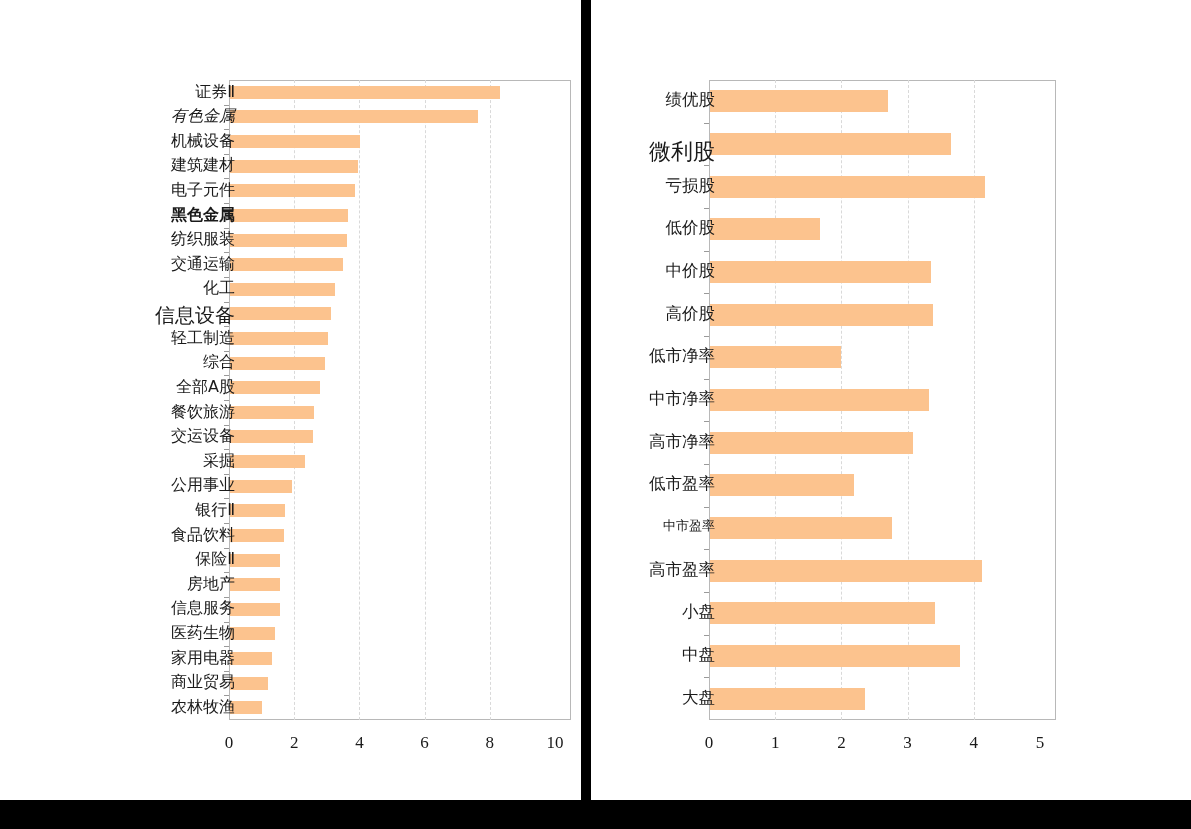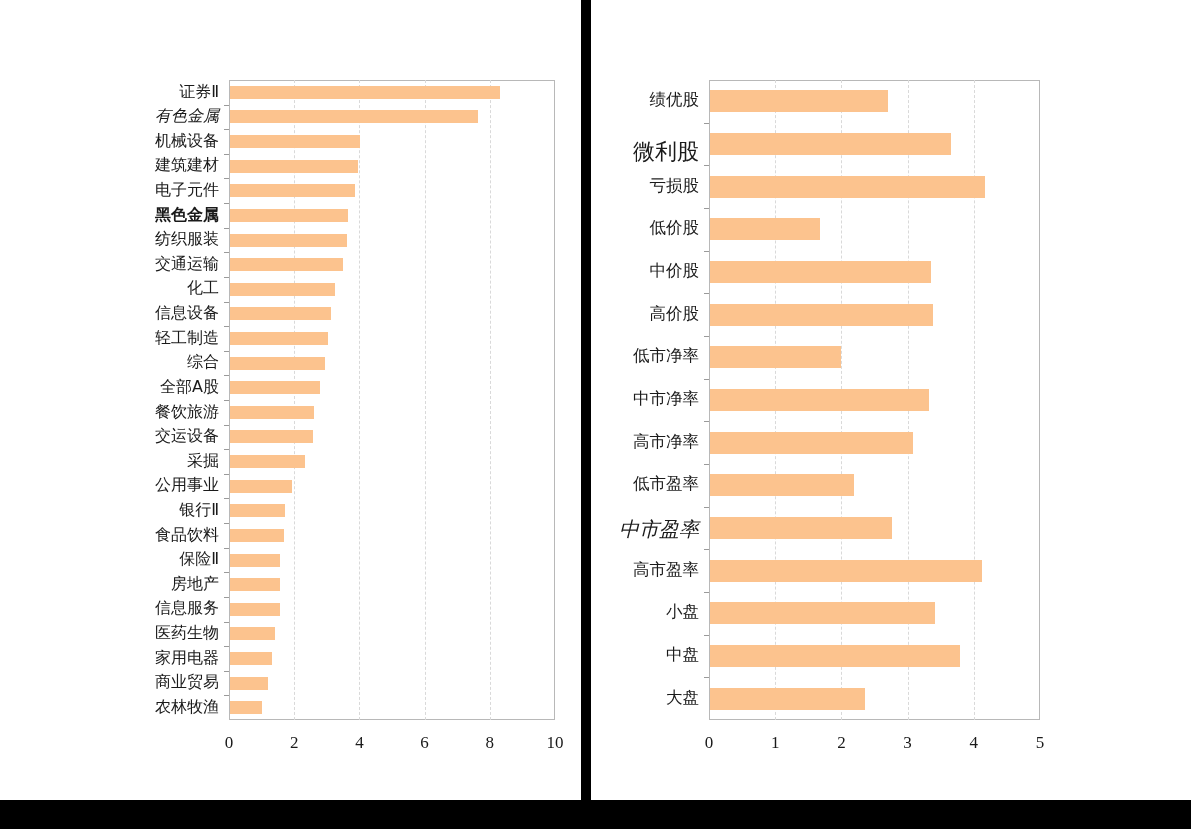--- a/index.html
+++ b/index.html
@@ -4,21 +4,21 @@
 <style>
   html,body{margin:0;padding:0;background:#000;}
   body{width:1191px;height:829px;font-family:"Liberation Serif",serif;}
   .page{position:relative;width:1191px;height:829px;background:#000;overflow:hidden;}
 
   .figure{position:absolute;background:#ffffff;}
   #figure-left{left:0px;top:0px;width:581px;height:800px;}
   #figure-right{left:591px;top:0px;width:600px;height:800px;}
 
   
-  .plot-wrap{position:absolute;}
+  .plot-wrap{position:absolute;padding-left:16px;}
   #plot-left{left:229px;top:80px;width:326px;height:640px;}
   #plot-right{left:118px;top:80px;width:331px;height:640px;}
 
   .axes{position:absolute;left:0;top:0;width:100%;height:100%;
         border:1px solid #b8b8b8;box-sizing:border-box;background:#fff;}
 
   .gridline{position:absolute;top:0;bottom:0;width:0;
             border-left:1px dashed #d9d9d9;}
 
   .tick-mark{position:absolute;left:-5px;width:5px;height:0;
@@ -108,21 +108,21 @@
       <div id="ylabels-left">
           <div class="ylabel" style="top: 3.50769px; right: 336px; font-size: 16px;">证券Ⅱ</div>
           <div class="ylabel" style="top: 28.1231px; right: 336px; font-size: 16px; font-style: italic;">有色金属</div>
           <div class="ylabel" style="top: 52.7385px; right: 336px; font-size: 16px;">机械设备</div>
           <div class="ylabel" style="top: 77.3538px; right: 336px; font-size: 16px;">建筑建材</div>
           <div class="ylabel" style="top: 101.969px; right: 336px; font-size: 16px;">电子元件</div>
           <div class="ylabel" style="top: 126.585px; right: 336px; font-size: 16px; font-weight: bold;">黑色金属</div>
           <div class="ylabel" style="top: 151.2px; right: 336px; font-size: 16px;">纺织服装</div>
           <div class="ylabel" style="top: 175.815px; right: 336px; font-size: 16px;">交通运输</div>
           <div class="ylabel" style="top: 200.431px; right: 336px; font-size: 16px;">化工</div>
-          <div class="ylabel" style="top: 225.046px; right: 336px; font-size: 16px;">信息设备</div>
+          <div class="ylabel" style="top: 225.046px; right: 336px; font-size: 20px;">信息设备</div>
           <div class="ylabel" style="top: 249.662px; right: 336px; font-size: 16px;">轻工制造</div>
           <div class="ylabel" style="top: 274.277px; right: 336px; font-size: 16px;">综合</div>
           <div class="ylabel" style="top: 298.892px; right: 336px; font-size: 16px;">全部A股</div>
           <div class="ylabel" style="top: 323.508px; right: 336px; font-size: 16px;">餐饮旅游</div>
           <div class="ylabel" style="top: 348.123px; right: 336px; font-size: 16px;">交运设备</div>
           <div class="ylabel" style="top: 372.738px; right: 336px; font-size: 16px;">采掘</div>
           <div class="ylabel" style="top: 397.354px; right: 336px; font-size: 16px;">公用事业</div>
           <div class="ylabel" style="top: 421.969px; right: 336px; font-size: 16px;">银行Ⅱ</div>
           <div class="ylabel" style="top: 446.585px; right: 336px; font-size: 16px;">食品饮料</div>
           <div class="ylabel" style="top: 471.2px; right: 336px; font-size: 16px;">保险Ⅱ</div>
@@ -190,21 +190,21 @@
           <div class="ylabel" style="top: 12.2583px; right: 341px; font-size: 16.5px; font-family: Liberation Serif, serif;">绩优股</div>
           <div class="ylabel" style="top: 61px; right: 341px; font-size: 22px;">微利股</div>
           <div class="ylabel" style="top: 97.5917px; right: 341px; font-size: 16.5px;">亏损股</div>
           <div class="ylabel" style="top: 140.258px; right: 341px; font-size: 16.5px;">低价股</div>
           <div class="ylabel" style="top: 182.925px; right: 341px; font-size: 16.5px;">中价股</div>
           <div class="ylabel" style="top: 225.592px; right: 341px; font-size: 16.5px;">高价股</div>
           <div class="ylabel" style="top: 268.258px; right: 341px; font-size: 16.5px;">低市净率</div>
           <div class="ylabel" style="top: 310.925px; right: 341px; font-size: 16.5px;">中市净率</div>
           <div class="ylabel" style="top: 353.592px; right: 341px; font-size: 16.5px;">高市净率</div>
           <div class="ylabel" style="top: 396.258px; right: 341px; font-size: 16.5px;">低市盈率</div>
-          <div class="ylabel" style="top: 438.925px; right: 341px; font-size: 20px; font-style: italic;">中市盈率</div>
+          <div class="ylabel" style="top: 438.925px; right: 341px; font-size: 13px;">中市盈率</div>
           <div class="ylabel" style="top: 481.592px; right: 341px; font-size: 16.5px;">高市盈率</div>
           <div class="ylabel" style="top: 524.258px; right: 341px; font-size: 16.5px;">小盘</div>
           <div class="ylabel" style="top: 566.925px; right: 341px; font-size: 16.5px;">中盘</div>
           <div class="ylabel" style="top: 609.592px; right: 341px; font-size: 16.5px;">大盘</div>
         </div>
       <div class="xaxis-labels" id="xlabels-right">
           <div class="xtick-label" style="left: 0px;">0</div>
           <div class="xtick-label" style="left: 66.2px;">1</div>
           <div class="xtick-label" style="left: 132.4px;">2</div>
           <div class="xtick-label" style="left: 198.6px;">3</div>

